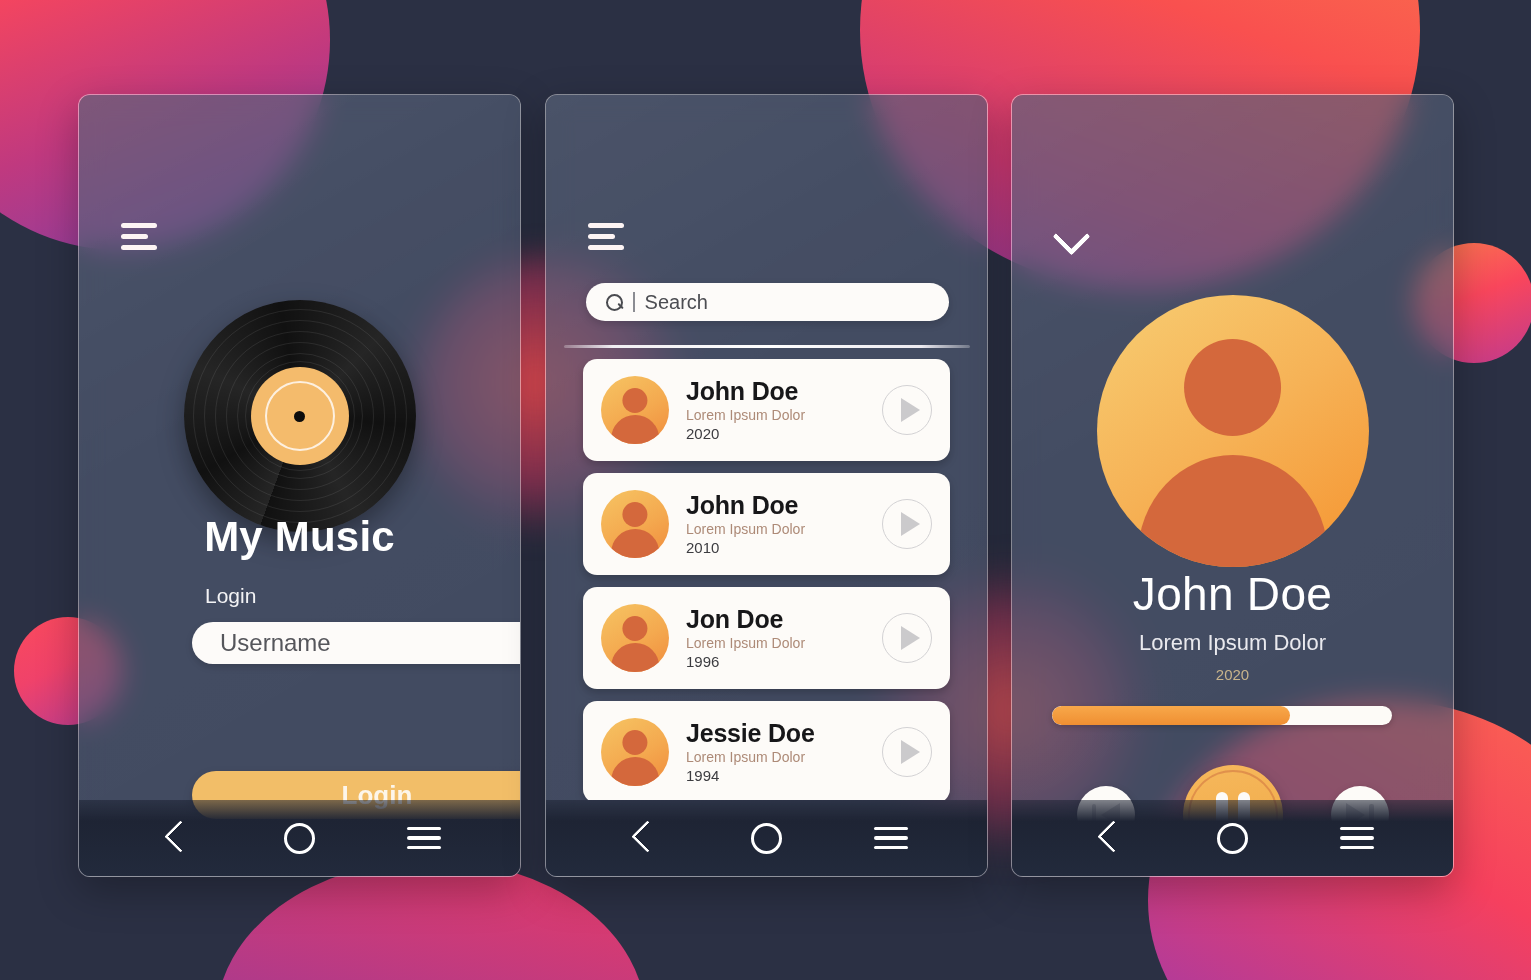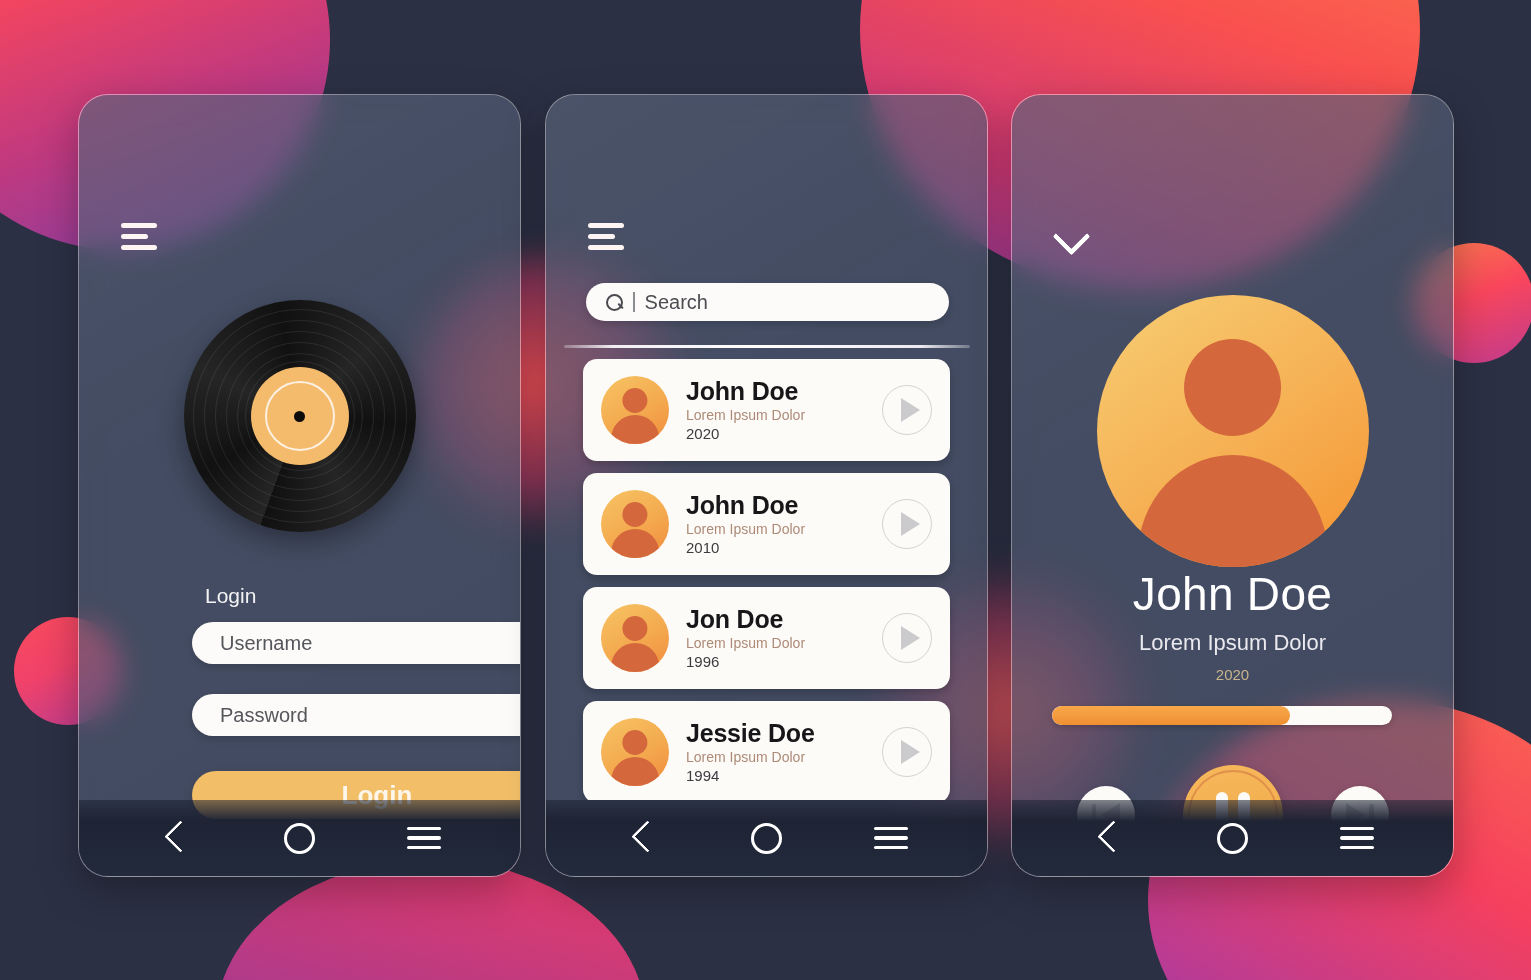--- a/index.html
+++ b/index.html
@@ -44,21 +44,21 @@
   }
   .blob-h { 
     left:880px; top:560px; width:260px; height:300px;
     background:radial-gradient(circle at 50% 50%, rgba(250,90,92,.8) 0%, rgba(226,60,110,.45) 48%, rgba(120,60,160,0) 74%);
     filter:blur(18px);
   }
 
   
   .phone {
     position:absolute; top:94px; width:443px; height:783px;
-    border-radius:30px;
+    border-radius:12px;
     border:1.4px solid rgba(255,255,255,.40);
     overflow:hidden;
     background:linear-gradient(150deg, rgba(255,255,255,.16) 0%, rgba(255,255,255,.07) 38%, rgba(255,255,255,.05) 100%);
     backdrop-filter: blur(14px);
     box-shadow:0 14px 40px rgba(0,0,0,.28);
   }
   .phone::before{
     content:""; position:absolute; inset:0;
     background:rgba(75,85,110,.62);
     z-index:0;
@@ -116,21 +116,21 @@
   .vinyl .hole { width:11px; height:11px; border-radius:50%; background:#0c0c0c; position:relative; z-index:2;}
 
   .app-title { position:absolute; left:0; right:0; top:418px; text-align:center;
     color:#fff; font-size:42px; font-weight:700; letter-spacing:.2px; }
 
   .login-label { position:absolute; left:126px; top:489px; color:#f3f3f5;
      font-size:21px; font-weight:400; }
   .field {
     position:absolute; left:113px; width:370px; height:42px; border-radius:22px;
     background:#fdfbf9; display:flex; align-items:center; padding:16px 28px;
-    color:#55565b; font-size:20px; box-shadow:0 3px 7px rgba(0,0,0,.15);
+    color:#55565b; font-size:24px; box-shadow:0 3px 7px rgba(0,0,0,.15);
   }
   #username-field { top:527px; }
   #password-field { top:599px; }
   .login-btn {
     position:absolute; left:113px; top:676px; width:370px; height:48px; border-radius:24px;
     background:#f2be68; display:flex; align-items:center; justify-content:center;
     color:#fdf6ea; font-size:26px; font-weight:700; border:none; cursor:pointer;
     box-shadow:0 4px 10px rgba(0,0,0,.17);
   }
   .signup { position:absolute; left:0; right:0; top:741px; text-align:center;
@@ -259,30 +259,28 @@
       <div class="ring" style="width:170px;height:170px;"></div>
       <div class="ring" style="width:148px;height:148px;"></div>
       <div class="ring" style="width:126px;height:126px;"></div>
       <div class="ring" style="width:110px;height:110px;"></div>
       <div class="label">
         <div class="innerring"></div>
         <div class="hole"></div>
       </div>
     </div>
 
+    <div class="app-title">My Music</div>
 
     <div class="login-label">Login</div>
 
     <div class="field" id="username-field">
       <span>Username</span>
     </div>
 
-    <div class="field" id="password-field">
-      <span>Password</span>
-    </div>
 
     <button class="login-btn">Login</button>
 
     <div class="signup">Sign Up</div>
 
     <div class="navbar">
       <div class="nav-ico">
           <div class="nav-back"></div>
         </div>
       <div class="nav-ico">

